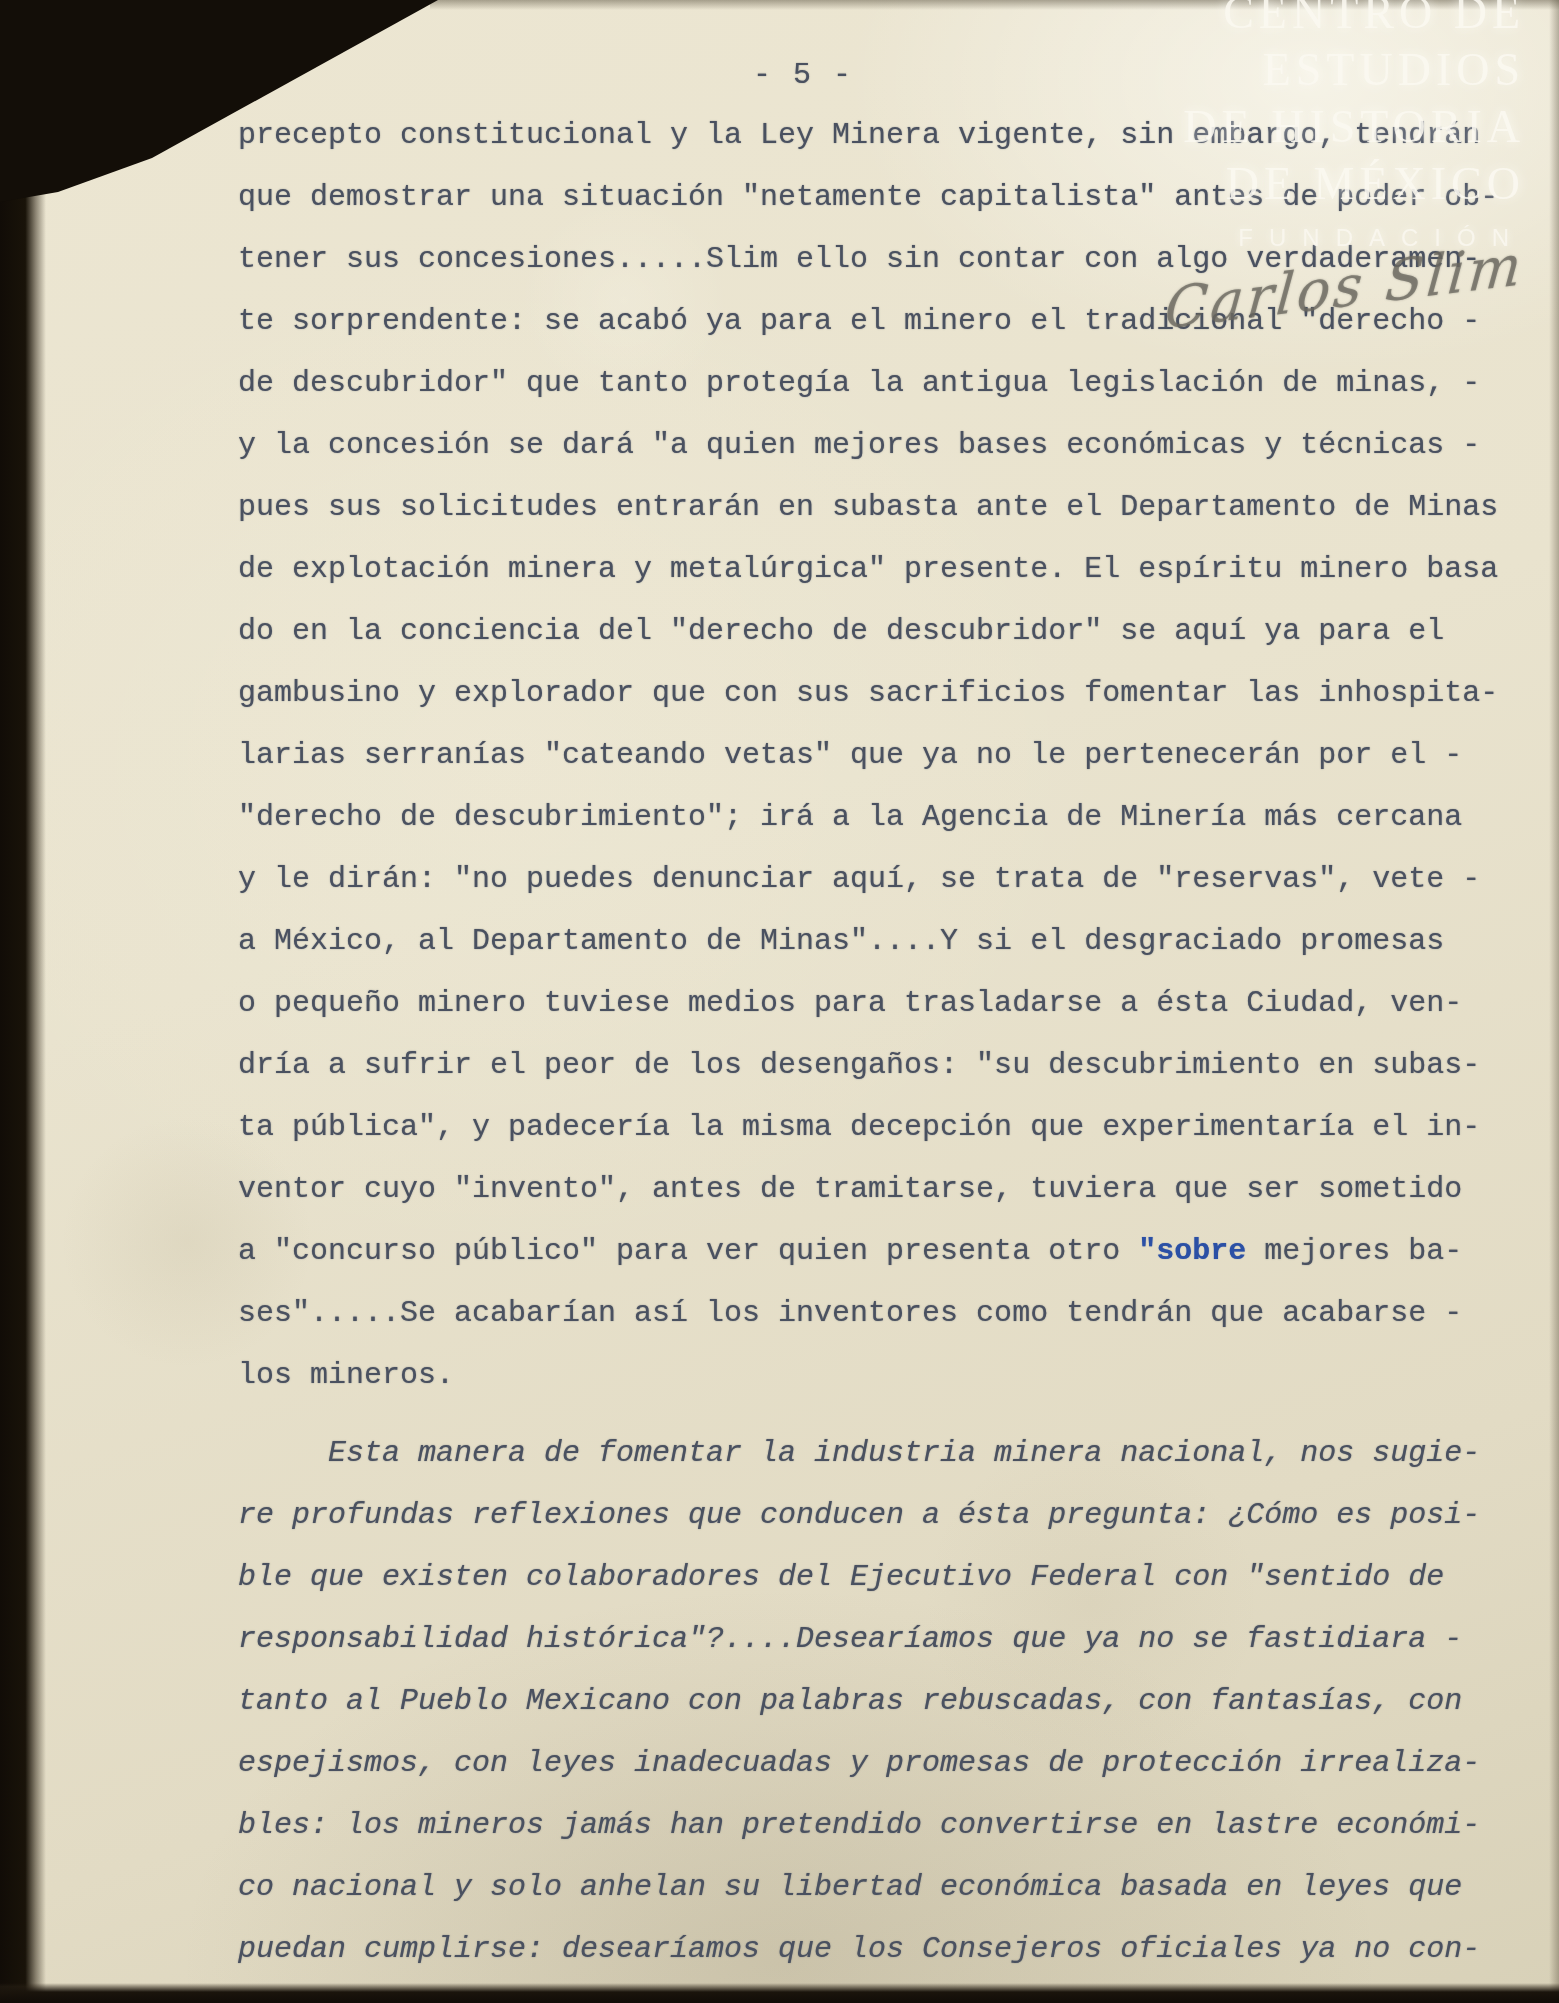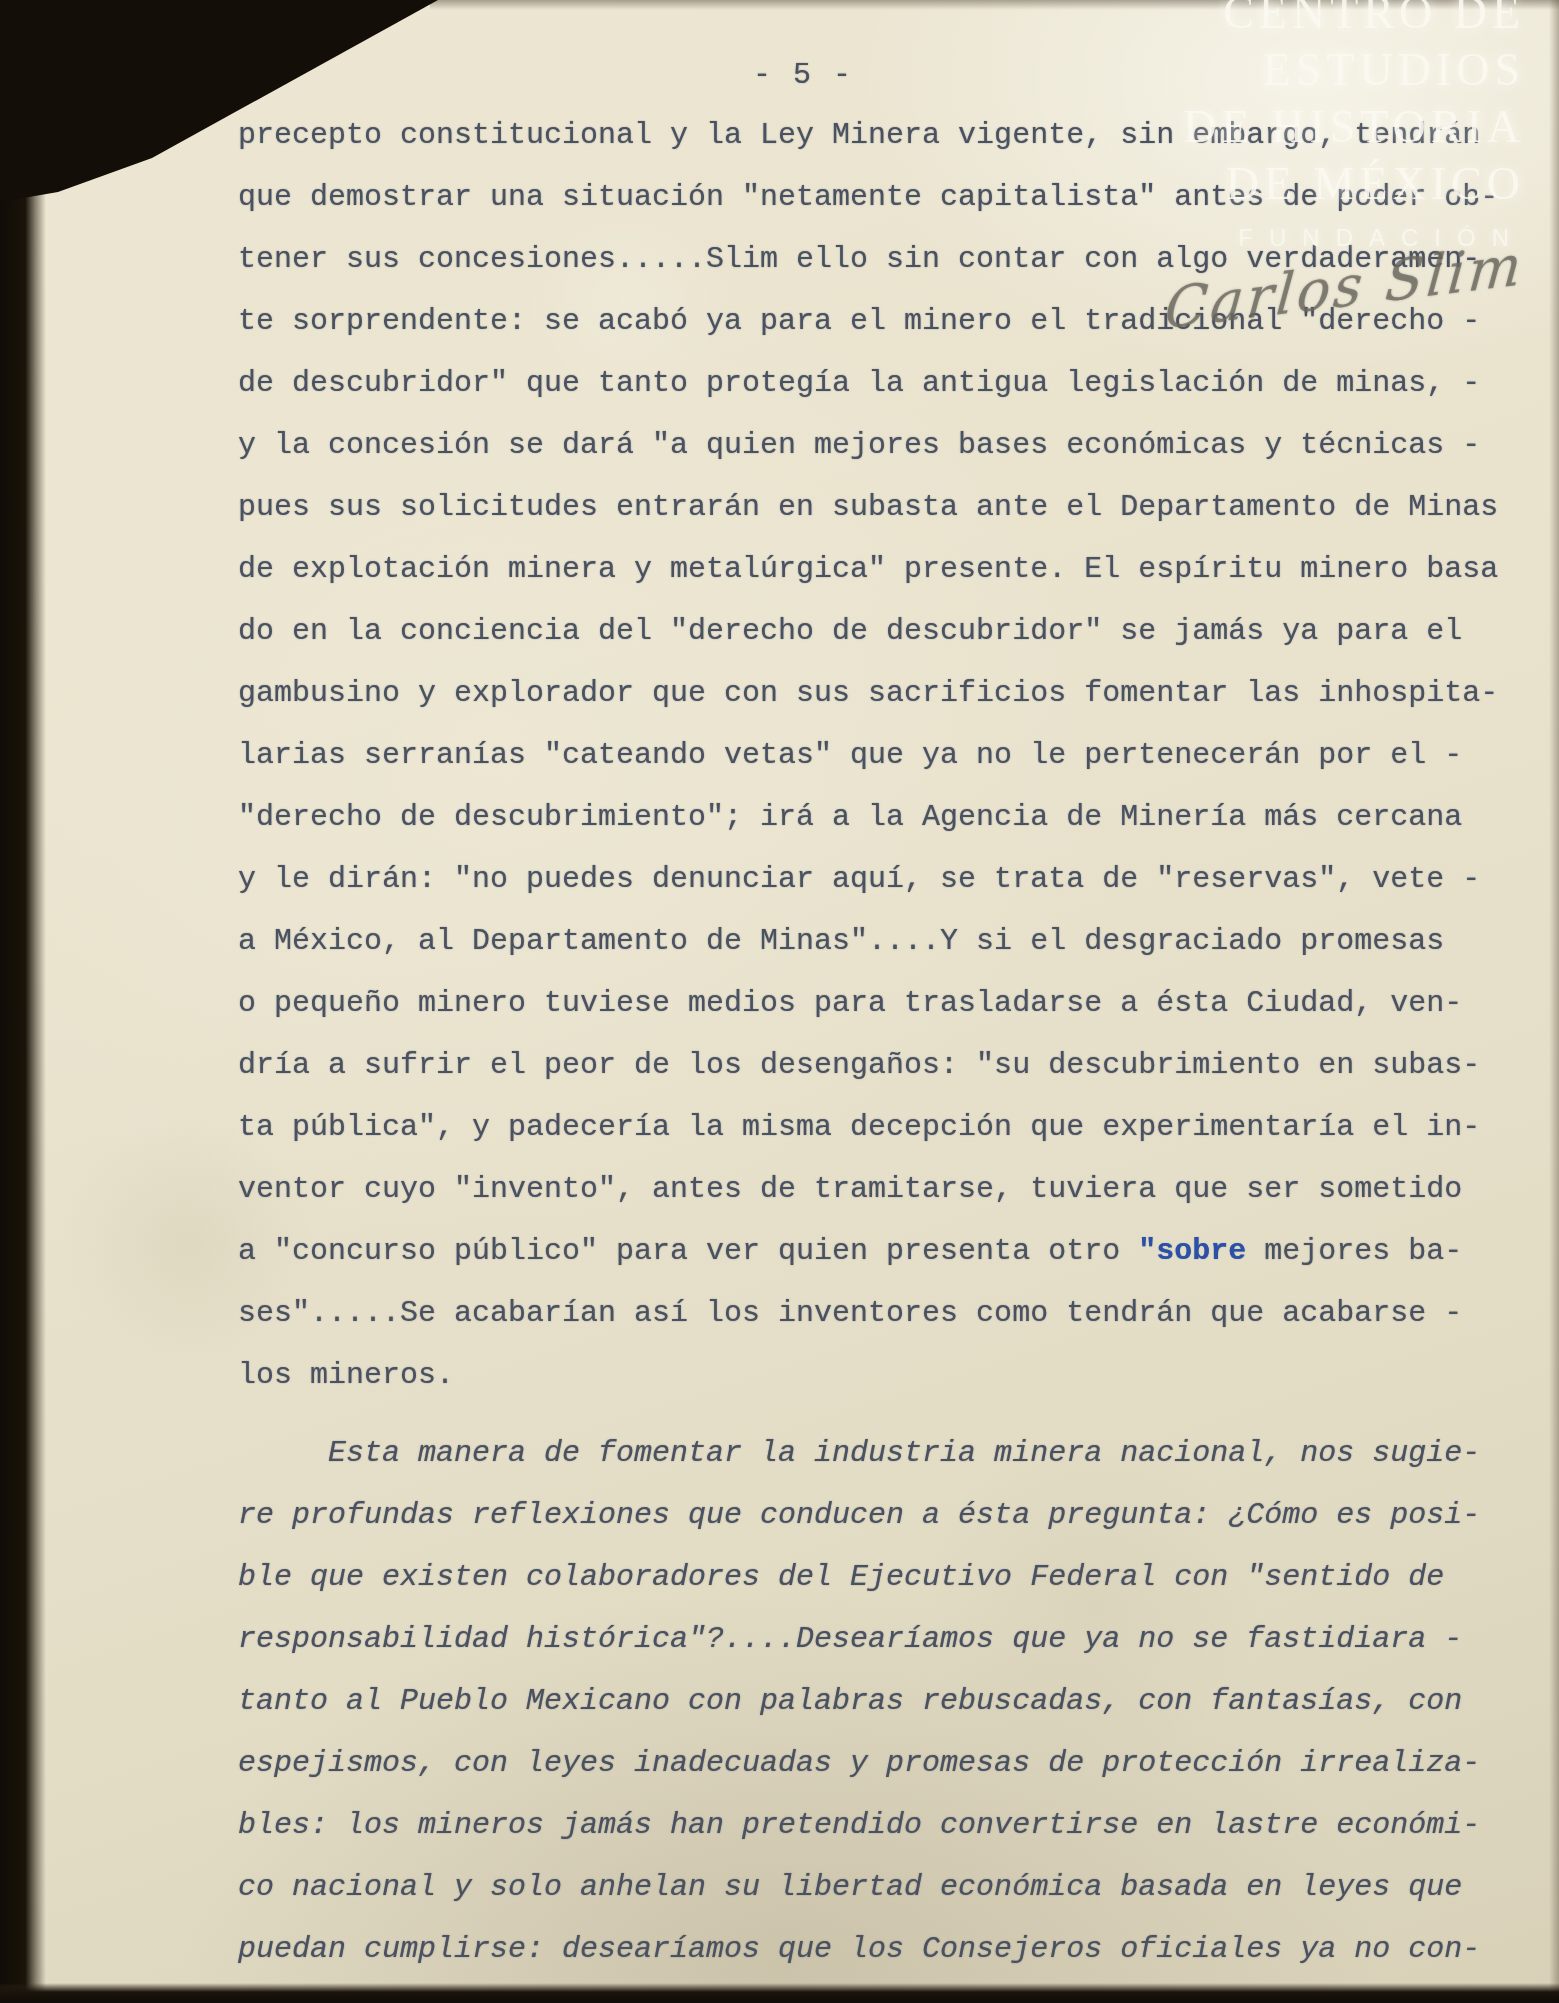--- a/index.html
+++ b/index.html
@@ -128,21 +128,21 @@
   <main class="body-text">
     <div class="paragraph para-1">
         <div class="line"><span>precepto constitucional y la Ley Minera vigente, sin embargo, tendrán</span></div>
         <div class="line"><span>que demostrar una situación "netamente capitalista" antes de poder ob-</span></div>
         <div class="line"><span>tener sus concesiones.....Slim ello sin contar con algo verdaderamen-</span></div>
         <div class="line"><span>te sorprendente: se acabó ya para el minero el tradicional "derecho -</span></div>
         <div class="line"><span>de descubridor" que tanto protegía la antigua legislación de minas, -</span></div>
         <div class="line"><span>y la concesión se dará "a quien mejores bases económicas y técnicas -</span></div>
         <div class="line"><span>pues sus solicitudes entrarán en subasta ante el Departamento de Minas</span></div>
         <div class="line"><span>de explotación minera y metalúrgica" presente. El espíritu minero basa</span></div>
-        <div class="line"><span>do en la conciencia del "derecho de descubridor" se jamás ya para el</span></div>
+        <div class="line"><span>do en la conciencia del "derecho de descubridor" se aquí ya para el</span></div>
         <div class="line"><span>gambusino y explorador que con sus sacrificios fomentar las inhospita-</span></div>
         <div class="line"><span>larias serranías "cateando vetas" que ya no le pertenecerán por el -</span></div>
         <div class="line"><span>"derecho de descubrimiento"; irá a la Agencia de Minería más cercana</span></div>
         <div class="line"><span>y le dirán: "no puedes denunciar aquí, se trata de "reservas", vete -</span></div>
         <div class="line"><span>a México, al Departamento de Minas"....Y si el desgraciado promesas</span></div>
         <div class="line"><span>o pequeño minero tuviese medios para trasladarse a ésta Ciudad, ven-</span></div>
         <div class="line"><span>dría a sufrir el peor de los desengaños: "su descubrimiento en subas-</span></div>
         <div class="line"><span>ta pública", y padecería la misma decepción que experimentaría el in-</span></div>
         <div class="line"><span>ventor cuyo "invento", antes de tramitarse, tuviera que ser sometido</span></div>
         <div class="line"><span>a "concurso público" para ver quien presenta otro </span><span class="ink-blue">"sobre</span><span> mejores ba-</span></div>

